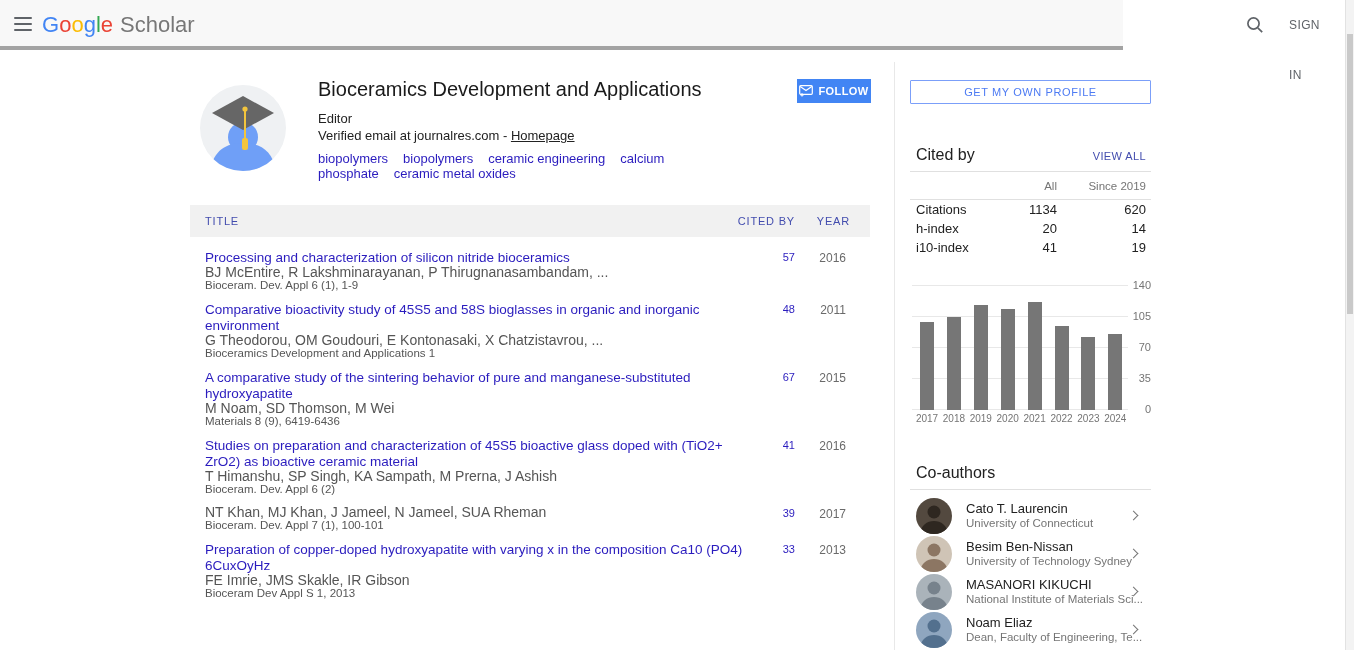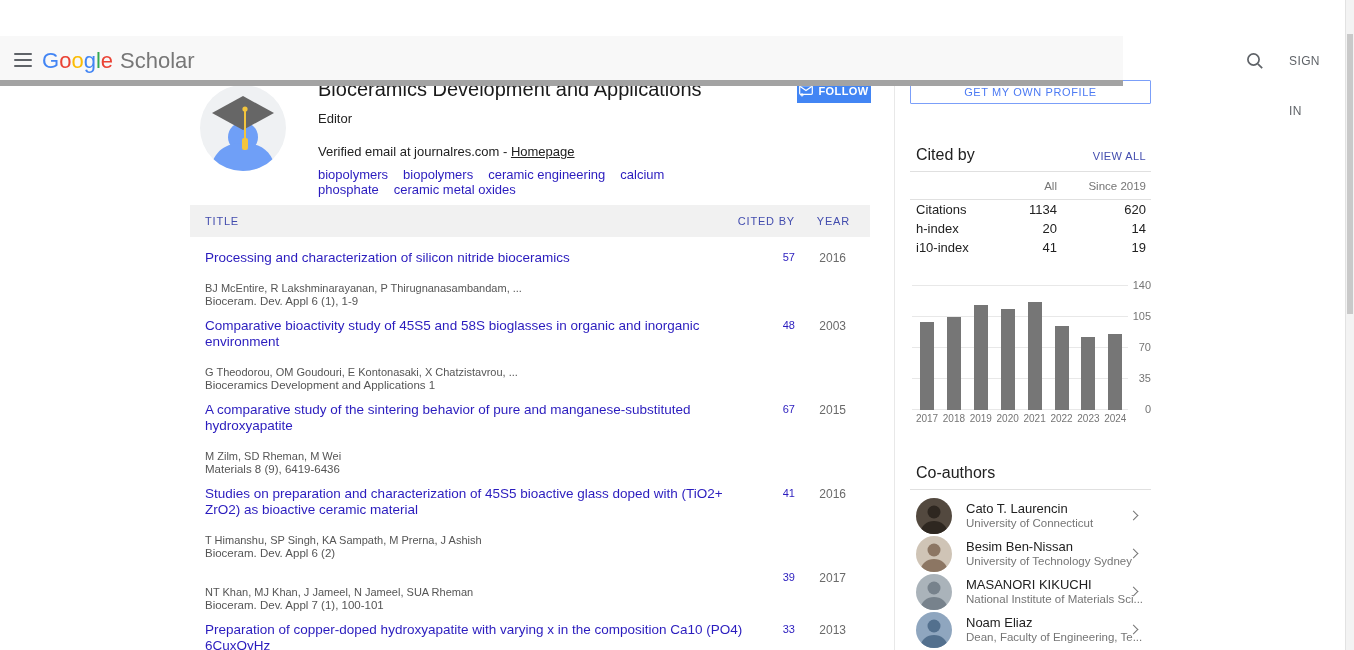--- a/index.html
+++ b/index.html
@@ -2,63 +2,63 @@
 <html><head>
 <meta charset="utf-8">
 <style>
   * { margin:0; padding:0; box-sizing:border-box; }
   html,body { width:1354px; height:650px; overflow:hidden; background:#fff;
               font-family:"Liberation Sans", sans-serif; }
   .page { position:relative; width:1354px; height:650px; }
 
   
   header { position:absolute; top:0; left:0; width:1123px; height:50px;
-           background:#f8f8f8; border-bottom:6px solid #a3a3a3; z-index:5;margin-top:36px; }
+           background:#f8f8f8; border-bottom:4px solid #a3a3a3; z-index:5; }
   .hamburger { position:absolute; left:14px; top:17px; width:18px; height:14px; cursor:pointer; }
   .hamburger span { display:block; width:18px; height:2px; background:#5f6368; border-radius:1px; margin-bottom:4px; }
   .logo { position:absolute; left:42px; top:0; height:50px; line-height:50px; font-size:22px; }
   .logo .gword span { font-weight:500; }
   .logo-scholar { color:#777; margin-left:7px; font-weight:400; }
   .search-ico { position:absolute; left:1246px; top:16px; cursor:pointer; }
   .signin { position:absolute; left:1289px; top:0; height:50px; line-height:50px;
             font-size:12px; letter-spacing:.4px; color:#5f6368; text-decoration:none; cursor:pointer; }
   .scrollbar { position:absolute; right:0; top:0; width:9px; height:650px;
                background:#f3f3f3; border-left:1px solid #e2e2e2; z-index:9; }
   .scrollbar .thumb { position:absolute; left:1px; right:1px; top:34px; height:280px; background:#c9c9c9; }
 
   
   .vdivider { position:absolute; left:894px; top:62px; width:1px; height:588px; background:#e8e8e8; }
 
   
   .avatar { position:absolute; left:200px; top:85px; width:86px; height:86px; }
   .pinfo { position:absolute; left:318px; top:78px; width:470px; }
   .pinfo h1 { font-size:20px; font-weight:400; color:#1a1a1a; }
   .role { margin-top:10px; font-size:13px; color:#222; }
-  .verified { margin-top:18px; font-size:13px; color:#222; }
+  .verified { margin-top:2px; font-size:13px; color:#222; }
   .homepage { color:#222; text-decoration:underline; cursor:pointer; }
   .tags { margin-top:8px; font-size:13px; }
   .tag { color:#2a1cbe; text-decoration:none; margin-right:15px; cursor:pointer; }
   .follow { position:absolute; left:797px; top:79px; width:74px; height:24px;
             background:#4285f4; border:none; border-radius:0; color:#fff;
             font-family:"Liberation Sans", sans-serif; font-size:11px; font-weight:bold;
             letter-spacing:.4px; cursor:pointer; display:flex; align-items:center;
             justify-content:center; gap:5px; }
 
   
   .pubs { position:absolute; left:190px; top:205px; width:680px; }
   .pub-head { position:relative; height:32px; line-height:32px; background:#f1f1f1;
               font-size:11px; letter-spacing:.8px; color:#424cae; }
   .pub-head .col-title { margin-left:15px; cursor:pointer; }
   .pub-head .col-cited { position:absolute; right:75px; top:0; cursor:pointer; }
   .pub-head .col-year  { position:absolute; right:20px; top:0; cursor:pointer; }
   .pub-rows { padding-top:7px; }
   .pub-row { position:relative; padding:6px 0 5px 15px; }
   .pub-title { display:block; width:548px; font-size:13.5px; line-height:16px;
                color:#2a1cbe; text-decoration:none; cursor:pointer; }
-  .pub-authors { margin-top:16px; font-size:11px; line-height:12px; color:#555; }
+  .pub-authors { margin-top:0; font-size:14px; line-height:12px; color:#555; }
   .pub-venue   { margin-top:1px; font-size:11.5px; line-height:12px; color:#555; }
   .pub-cited { position:absolute; top:7px; left:530px; width:75px; text-align:right;
                font-size:11px; color:#2a1cbe; text-decoration:none; cursor:pointer; }
   .pub-year  { position:absolute; top:7px; right:24px; width:50px; text-align:right;
                font-size:12px; color:#6a6a6a; }
 
   
   aside { position:absolute; left:910px; top:0; width:241px; }
   .own-profile { position:absolute; top:80px; left:0; width:241px; height:24px;
                  background:#fff; border:1px solid #7b9ff9; border-radius:1px;
@@ -175,25 +175,25 @@
           <div class="pub-authors">BJ McEntire, R Lakshminarayanan, P Thirugnanasambandam, ...</div>
           <div class="pub-venue">Bioceram. Dev. Appl 6 (1), 1-9</div>
           <a class="pub-cited">57</a>
           <span class="pub-year">2016</span>
         </div>
         <div class="pub-row">
           <a class="pub-title">Comparative bioactivity study of 45S5 and 58S bioglasses in organic and inorganic environment</a>
           <div class="pub-authors">G Theodorou, OM Goudouri, E Kontonasaki, X Chatzistavrou, ...</div>
           <div class="pub-venue">Bioceramics Development and Applications 1</div>
           <a class="pub-cited">48</a>
-          <span class="pub-year">2003</span>
+          <span class="pub-year">2011</span>
         </div>
         <div class="pub-row">
           <a class="pub-title">A comparative study of the sintering behavior of pure and manganese-substituted hydroxyapatite</a>
-          <div class="pub-authors">M Zilm, SD Rheman, M Wei</div>
+          <div class="pub-authors">M Noam, SD Thomson, M Wei</div>
           <div class="pub-venue">Materials 8 (9), 6419-6436</div>
           <a class="pub-cited">67</a>
           <span class="pub-year">2015</span>
         </div>
         <div class="pub-row">
           <a class="pub-title">Studies on preparation and characterization of 45S5 bioactive glass doped with (TiO2+ ZrO2) as bioactive ceramic material</a>
           <div class="pub-authors">T Himanshu, SP Singh, KA Sampath, M Prerna, J Ashish</div>
           <div class="pub-venue">Bioceram. Dev. Appl 6 (2)</div>
           <a class="pub-cited">41</a>
           <span class="pub-year">2016</span>

